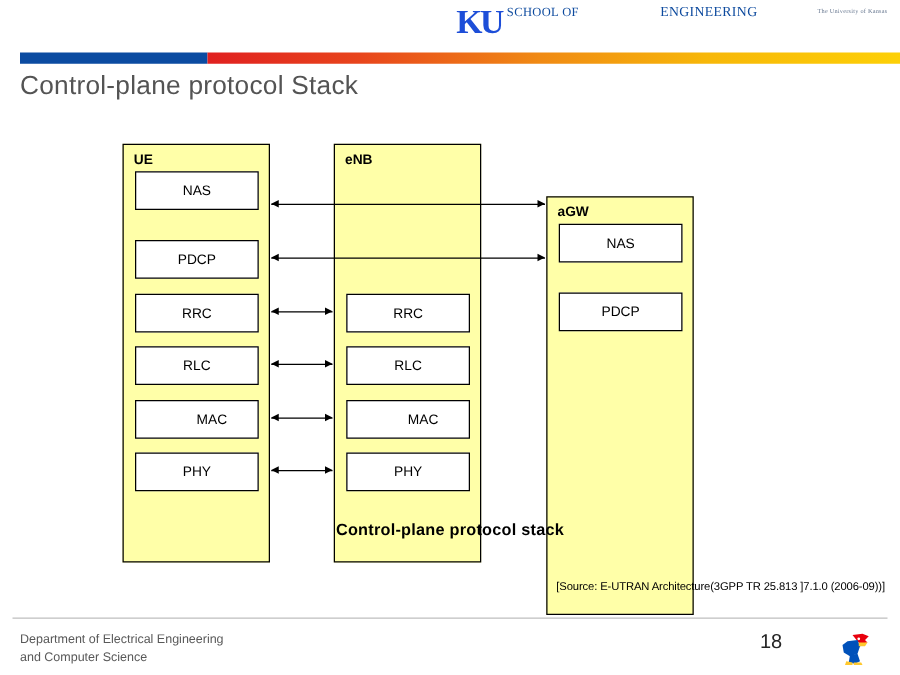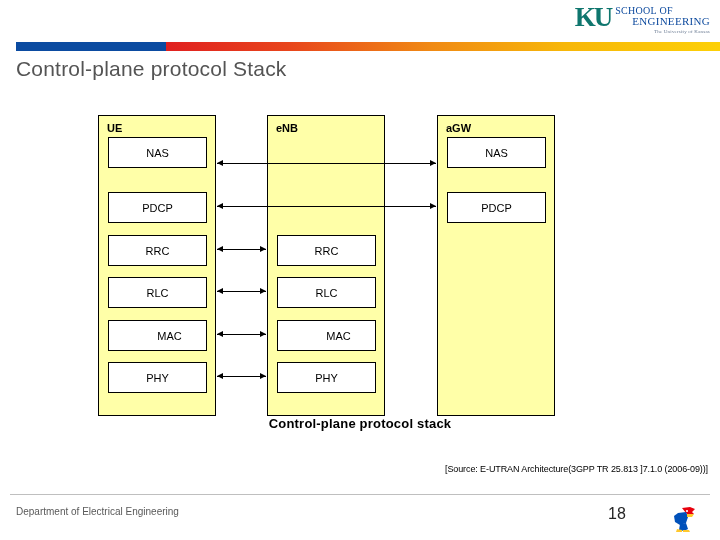--- a/index.html
+++ b/index.html
@@ -25,30 +25,30 @@
     position: absolute;
     right: 10px; top: 4px;
     height: 30px;
     display: flex;
     align-items: flex-start;
   }
   .ku-mark {
     font-family: "Liberation Serif", serif;
     font-size: 27px;
     font-weight: 700;
-    color: #0f766e;
+    color: #1d4ed8;
     letter-spacing: -2px;
     line-height: 27px;
     margin-right: 4px;
   }
   .ku-words {
     display: flex;
-    flex-direction: column;
     justify-content: flex-start;
     padding-top: 1px;
+    gap: 48px;
   }
   .ku-words .l1, .ku-words .l2 {
     font-family: "Liberation Serif", serif;
     color: #0d4a9e;
     line-height: 11px;
     letter-spacing: 0.3px;
   }
   .ku-words .l1 { font-size: 10px; }
   .ku-words .l2 { font-size: 11px; margin-left: 17px; }
   .ku-tag {
@@ -93,28 +93,28 @@
   
   .diagram {
     position: absolute;
     left: 0; top: 105px;
     width: 720px; height: 345px;
   }
   .panel {
     position: absolute;
     top: 10px;
     width: 118px;
-    height: 301px;
+    height: 335px;
     background: #ffffa8;
     border: 1px solid #000000;
     box-sizing: border-box;
   }
   .panel-ue  { left: 98px; }
   .panel-enb { left: 267px; }
-  .panel-agw { left: 437px; }
+  .panel-agw { left: 437px; margin-top: 42px; }
   .panel-label {
     position: absolute;
     left: 8px; top: 6px;
     font-size: 11px;
     font-weight: 700;
     color: #000000;
   }
   .layer-box {
     position: absolute;
     left: 9px;
@@ -268,20 +268,21 @@
   <div class="arrow arrow-short-5"></div>
 
   <div class="diagram-caption">Control-plane protocol stack</div>
 </div>
 
 <div class="source-line">[Source: E-UTRAN Architecture(3GPP TR 25.813 ]7.1.0 (2006-09))]</div>
 
 <div class="footer-rule"></div>
 <div class="footer-dept">
   <div>Department of Electrical Engineering</div>
+  <div>and Computer Science</div>
 </div>
 <div class="page-number">18</div>
 
 <svg class="jayhawk" viewBox="0 0 30 28">
   <path d="M14 3 L22 2 L27 4 L24 7 L26 9 L20 10 L18 8 Z" fill="#e8000d"></path>
   <path d="M10 8 L18 7 L20 12 L18 18 L12 20 L7 17 L6 11 Z" fill="#0051ba"></path>
   <path d="M12 19 L18 18 L20 24 L16 26 L11 25 Z" fill="#0051ba"></path>
   <path d="M9 24 L14 25 L14 27 L8 27 Z" fill="#ffc82d"></path>
   <path d="M15 25 L21 25 L22 27 L15 27 Z" fill="#ffc82d"></path>
   <path d="M19 9 L26 9 L24 12 L19 12 Z" fill="#ffc82d"></path>

